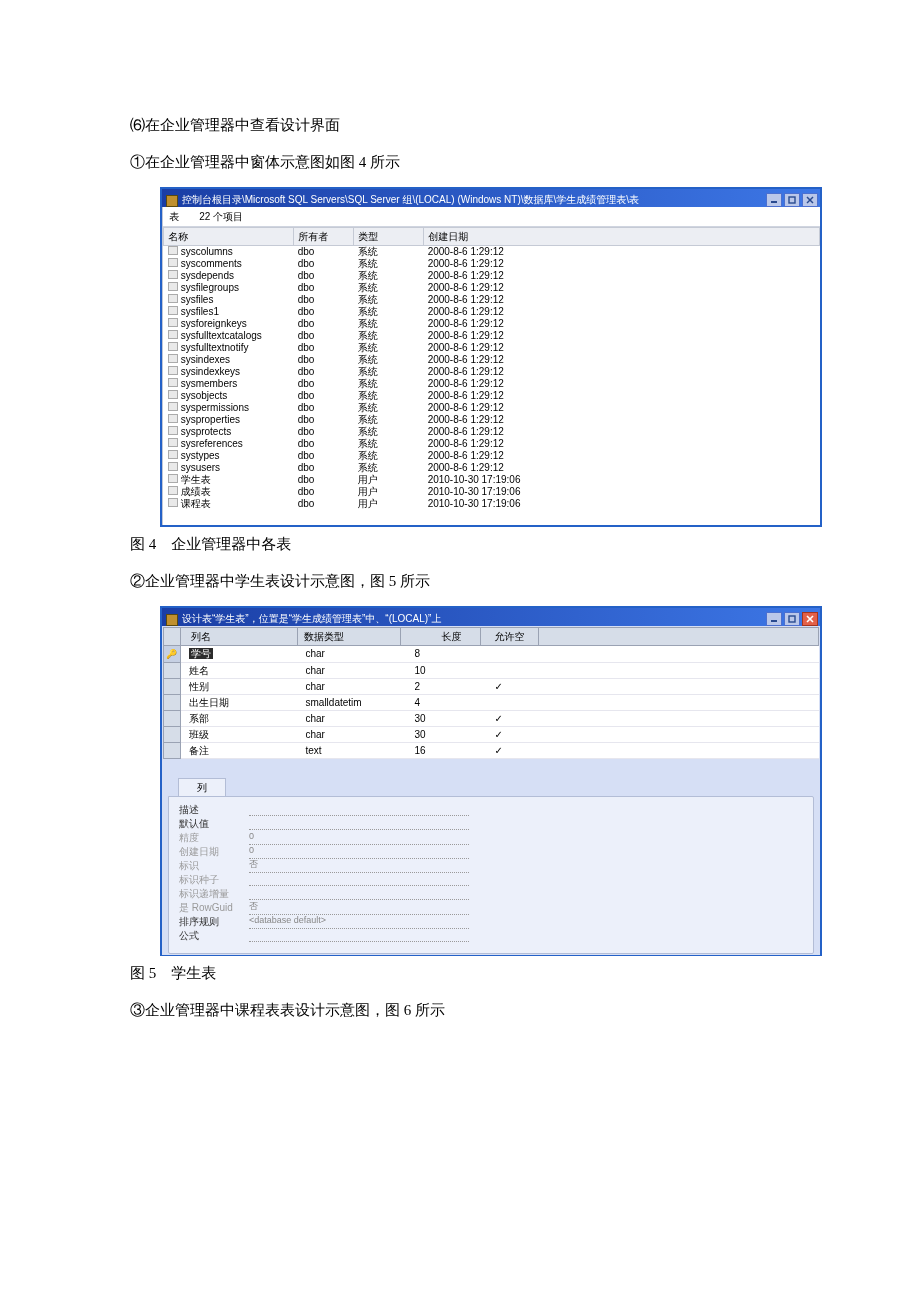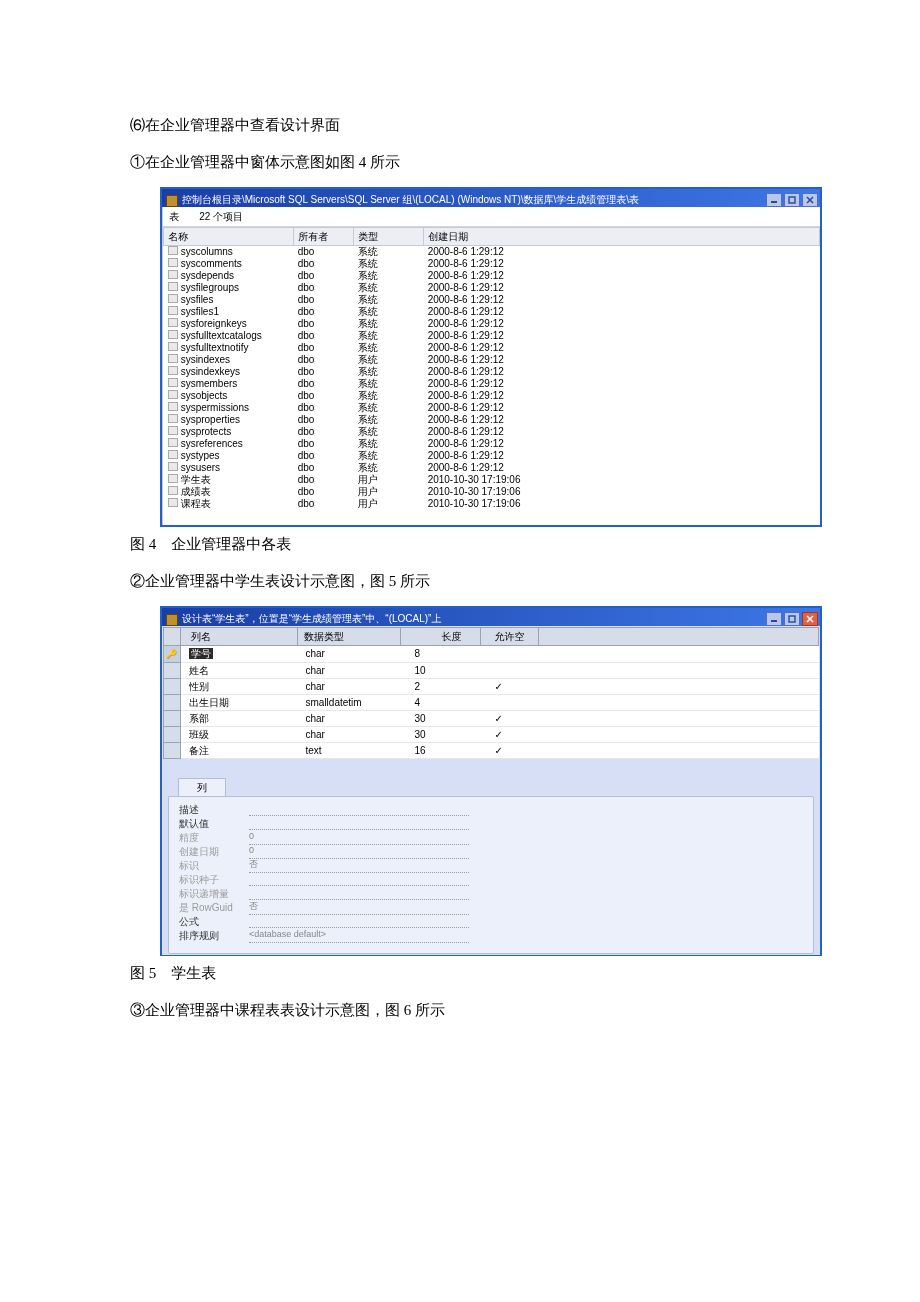--- a/index.html
+++ b/index.html
@@ -628,26 +628,26 @@
               </div>
               <div class="proprow">
                 <span class="plabel dim">标识递增量</span>
                 <span class="pval"></span>
               </div>
               <div class="proprow">
                 <span class="plabel dim">是 RowGuid</span>
                 <span class="pval">否</span>
               </div>
               <div class="proprow">
+                <span class="plabel">排序规则</span>
+                <span class="pval">&lt;database default&gt;</span>
+              </div>
+              <div class="proprow">
                 <span class="plabel">公式</span>
                 <span class="pval"></span>
-              </div>
-              <div class="proprow">
-                <span class="plabel">排序规则</span>
-                <span class="pval">&lt;database default&gt;</span>
               </div>
             </div>
         </div>
       </div>
       <div class="bottom-blue"></div>
     </div>
   </div>
 
   <p class="caption">图 5　学生表</p>
   <p class="body-text">③企业管理器中课程表表设计示意图，图 6 所示</p>

